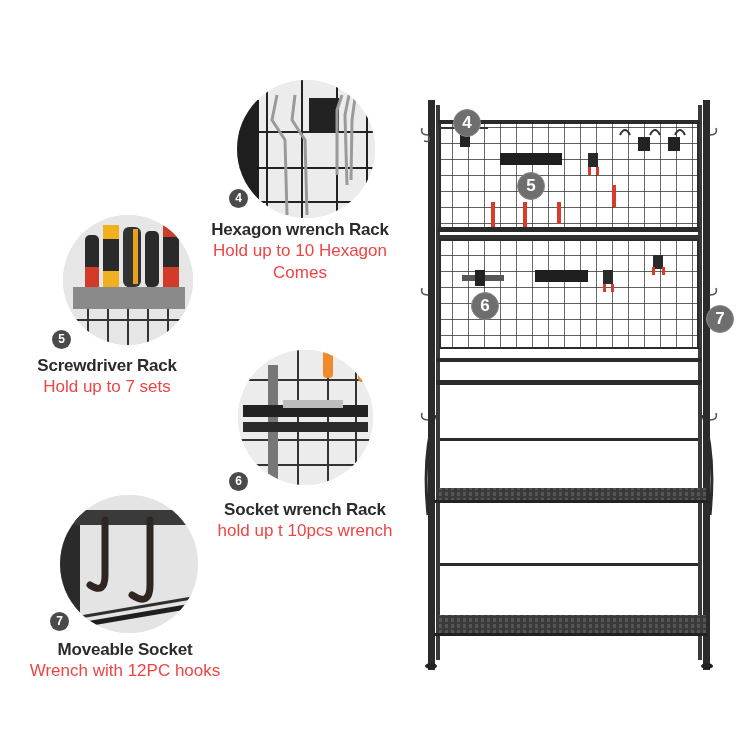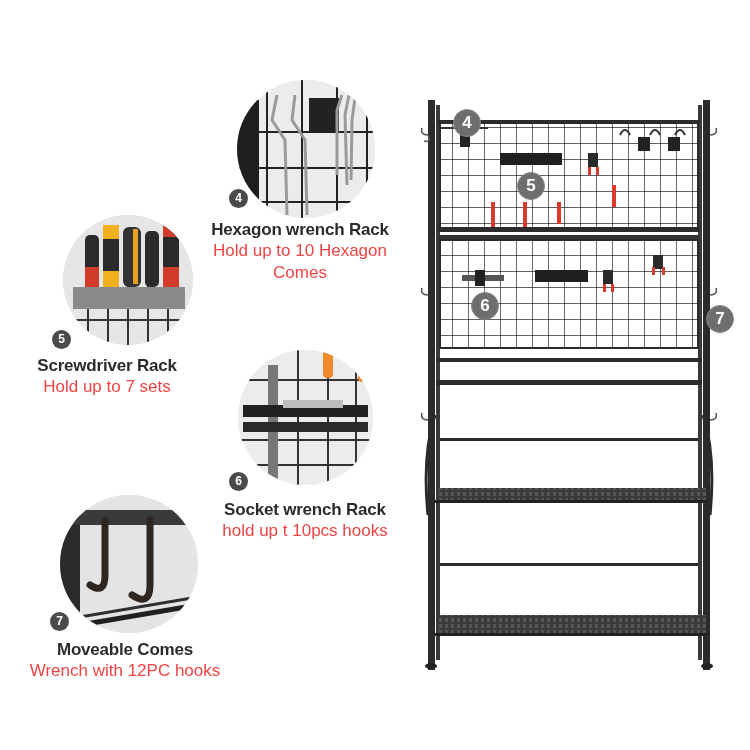--- a/index.html
+++ b/index.html
@@ -96,39 +96,39 @@
     <g fill="#bdbdbd">
         <rect x="45" y="50" width="60" height="8"></rect>
       </g>
     <rect x="85" y="0" width="10" height="28" rx="4" fill="#f08a2a"></rect>
     <rect x="120" y="12" width="10" height="20" rx="4" fill="#f08a2a"></rect>
   </svg>
 </div>
 <div class="badge" style="left:229px;top:472px;">6</div>
 <div class="feat" style="left:195px;top:500px;width:220px;">
   <div class="t">Socket wrench Rack</div>
-  <div class="d">hold up t 10pcs hooks</div>
+  <div class="d">hold up t 10pcs wrench</div>
 </div>
 
 <div class="circle" style="left:60px;top:495px;width:138px;height:138px;">
   <svg viewBox="0 0 138 138">
     <rect width="138" height="138" fill="#e4e4e4"></rect>
     <rect x="0" y="20" width="20" height="118" fill="#2a2a2a"></rect>
     <polygon points="15,15 125,15 138,30 15,30" fill="#3a3a3a"></polygon>
     <g stroke="#2f2622" stroke-width="7" fill="none" stroke-linecap="round">
       <path d="M45 25 L45 80 Q45 100 30 90"></path>
       <path d="M90 25 L90 90 Q90 112 72 100"></path>
     </g>
     <line x1="20" y1="130" x2="138" y2="110" stroke="#1f1f1f" stroke-width="5"></line>
     <line x1="20" y1="122" x2="138" y2="102" stroke="#2f2f2f" stroke-width="3"></line>
   </svg>
 </div>
 <div class="badge" style="left:50px;top:612px;">7</div>
 <div class="feat" style="left:10px;top:640px;width:230px;">
-  <div class="t">Moveable Comes</div>
+  <div class="t">Moveable Socket</div>
   <div class="d">Wrench with 12PC hooks</div>
 </div>
 
 <div class="rack">
   <svg viewBox="0 0 320 580" width="320" height="580">
     <defs>
       <pattern id="grid" width="16" height="16" patternUnits="userSpaceOnUse">
         <path d="M16 0 L0 0 0 16" fill="none" stroke="#2b2b2b" stroke-width="1.4"></path>
       </pattern>
       <pattern id="mesh" width="6" height="6" patternUnits="userSpaceOnUse">

